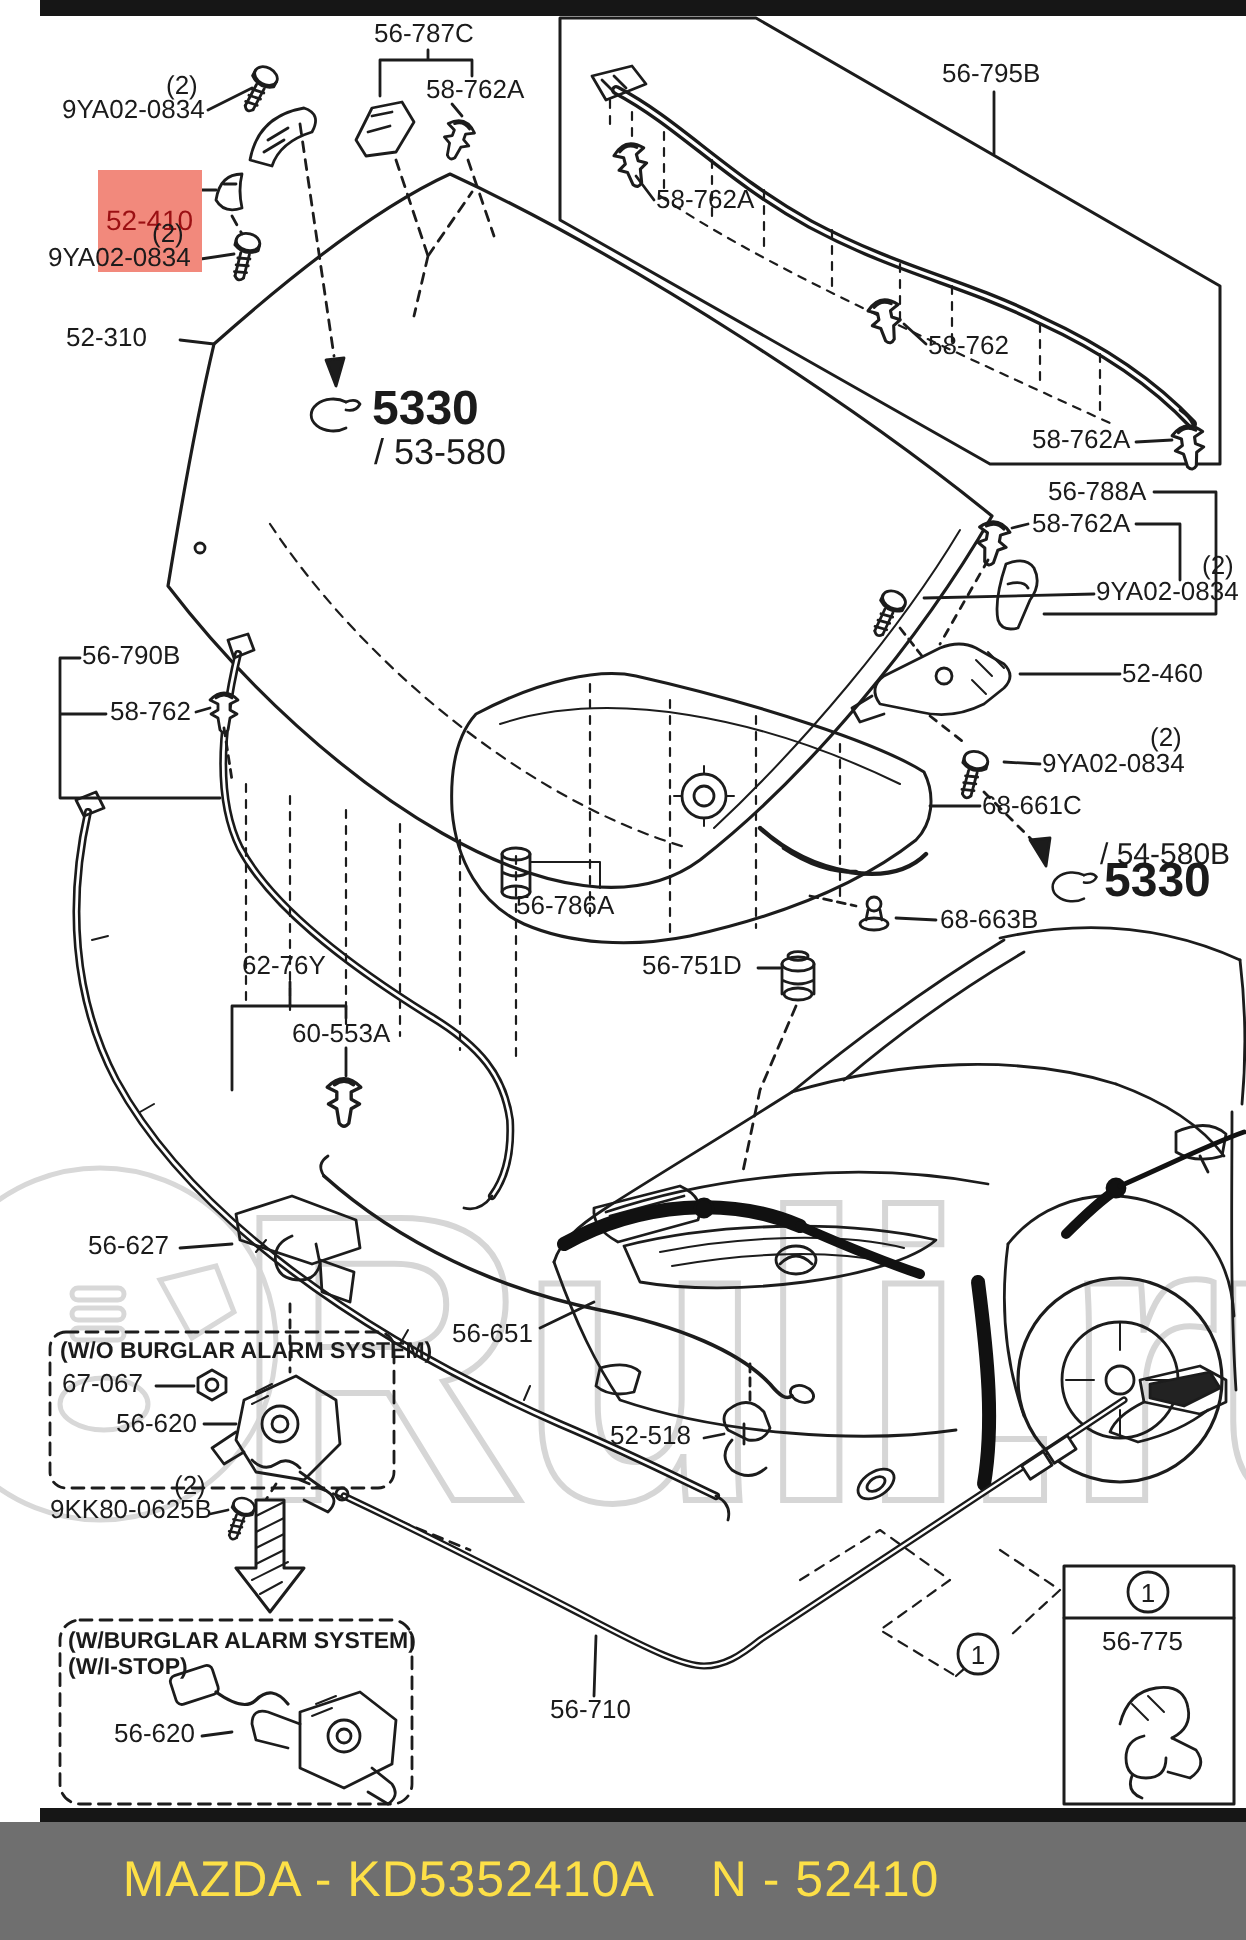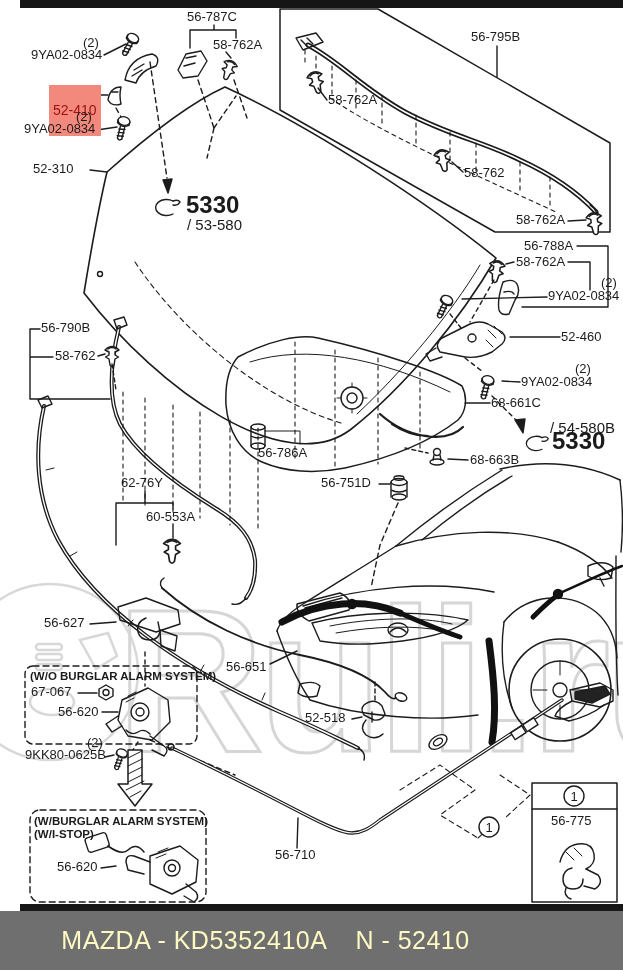--- a/index.html
+++ b/index.html
@@ -11,21 +11,21 @@
            -webkit-text-stroke:3px #d6d6d6;white-space:nowrap;
            font-family:"Liberation Sans",sans-serif;}
   #art{position:absolute;left:0;top:0;z-index:2;}
   #labels{position:absolute;left:0;top:0;width:509px;height:970px;z-index:3;pointer-events:none;}
   .lbl{position:absolute;font-size:13px;line-height:1.05;color:#1b1b1b;white-space:nowrap;}
   .lbl.big{letter-spacing:0;}
   #topbar{position:absolute;left:20px;top:0;width:603px;height:8px;background:#161616;z-index:4;}
   #botbar{position:absolute;left:20px;top:904px;width:603px;height:7px;background:#161616;z-index:4;}
   #footer{position:absolute;left:0;top:911px;width:623px;height:59px;background:#6f6f6f;z-index:5;
           display:flex;align-items:center;justify-content:center;gap:28px;
-          color:#fef9c3;font-size:25px;letter-spacing:0.5px;transform:none;}
+          color:#fde047;font-size:25px;letter-spacing:0.5px;transform:none;}
   #footer .ftxt{transform:translateX(-46px);}
   #footer .ftxt2{transform:translateX(-46px);}
   svg{display:block;}
 </style>
 </head>
 <body>
 
 <div id="stage">
 
   <div id="watermark">
@@ -346,21 +346,21 @@
   <div id="labels">
       <div class="lbl" style="left: 187px; top: 10px;">56-787C</div>
       <div class="lbl" style="left: 213px; top: 38px;">58-762A</div>
       <div class="lbl" style="left: 83px; top: 36px;">(2)</div>
       <div class="lbl" style="left: 31px; top: 48px;">9YA02-0834</div>
       <div class="lbl" style="left: 49px; top: 85px; font-size: 14px; background: rgb(242, 137, 124); padding: 18px 4px; color: rgb(155, 16, 19);">52-410</div>
       <div class="lbl" style="left: 76px; top: 110px;">(2)</div>
       <div class="lbl" style="left: 24px; top: 122px;">9YA02-0834</div>
       <div class="lbl" style="left: 33px; top: 162px;">52-310</div>
       <div class="lbl big" style="left: 186px; top: 192px; font-size: 24px; font-weight: bold;">5330</div>
-      <div class="lbl" style="left: 187px; top: 217px; font-size: 15px;">/ 53-580</div>
+      <div class="lbl" style="left: 187px; top: 217px; font-size: 18px;">/ 53-580</div>
       <div class="lbl" style="left: 471px; top: 30px;">56-795B</div>
       <div class="lbl" style="left: 328px; top: 93px;">58-762A</div>
       <div class="lbl" style="left: 464px; top: 166px;">58-762</div>
       <div class="lbl" style="left: 516px; top: 213px;">58-762A</div>
       <div class="lbl" style="left: 524px; top: 239px;">56-788A</div>
       <div class="lbl" style="left: 516px; top: 255px;">58-762A</div>
       <div class="lbl" style="left: 601px; top: 276px;">(2)</div>
       <div class="lbl" style="left: 548px; top: 289px;">9YA02-0834</div>
       <div class="lbl" style="left: 561px; top: 330px;">52-460</div>
       <div class="lbl" style="left: 575px; top: 362px;">(2)</div>

